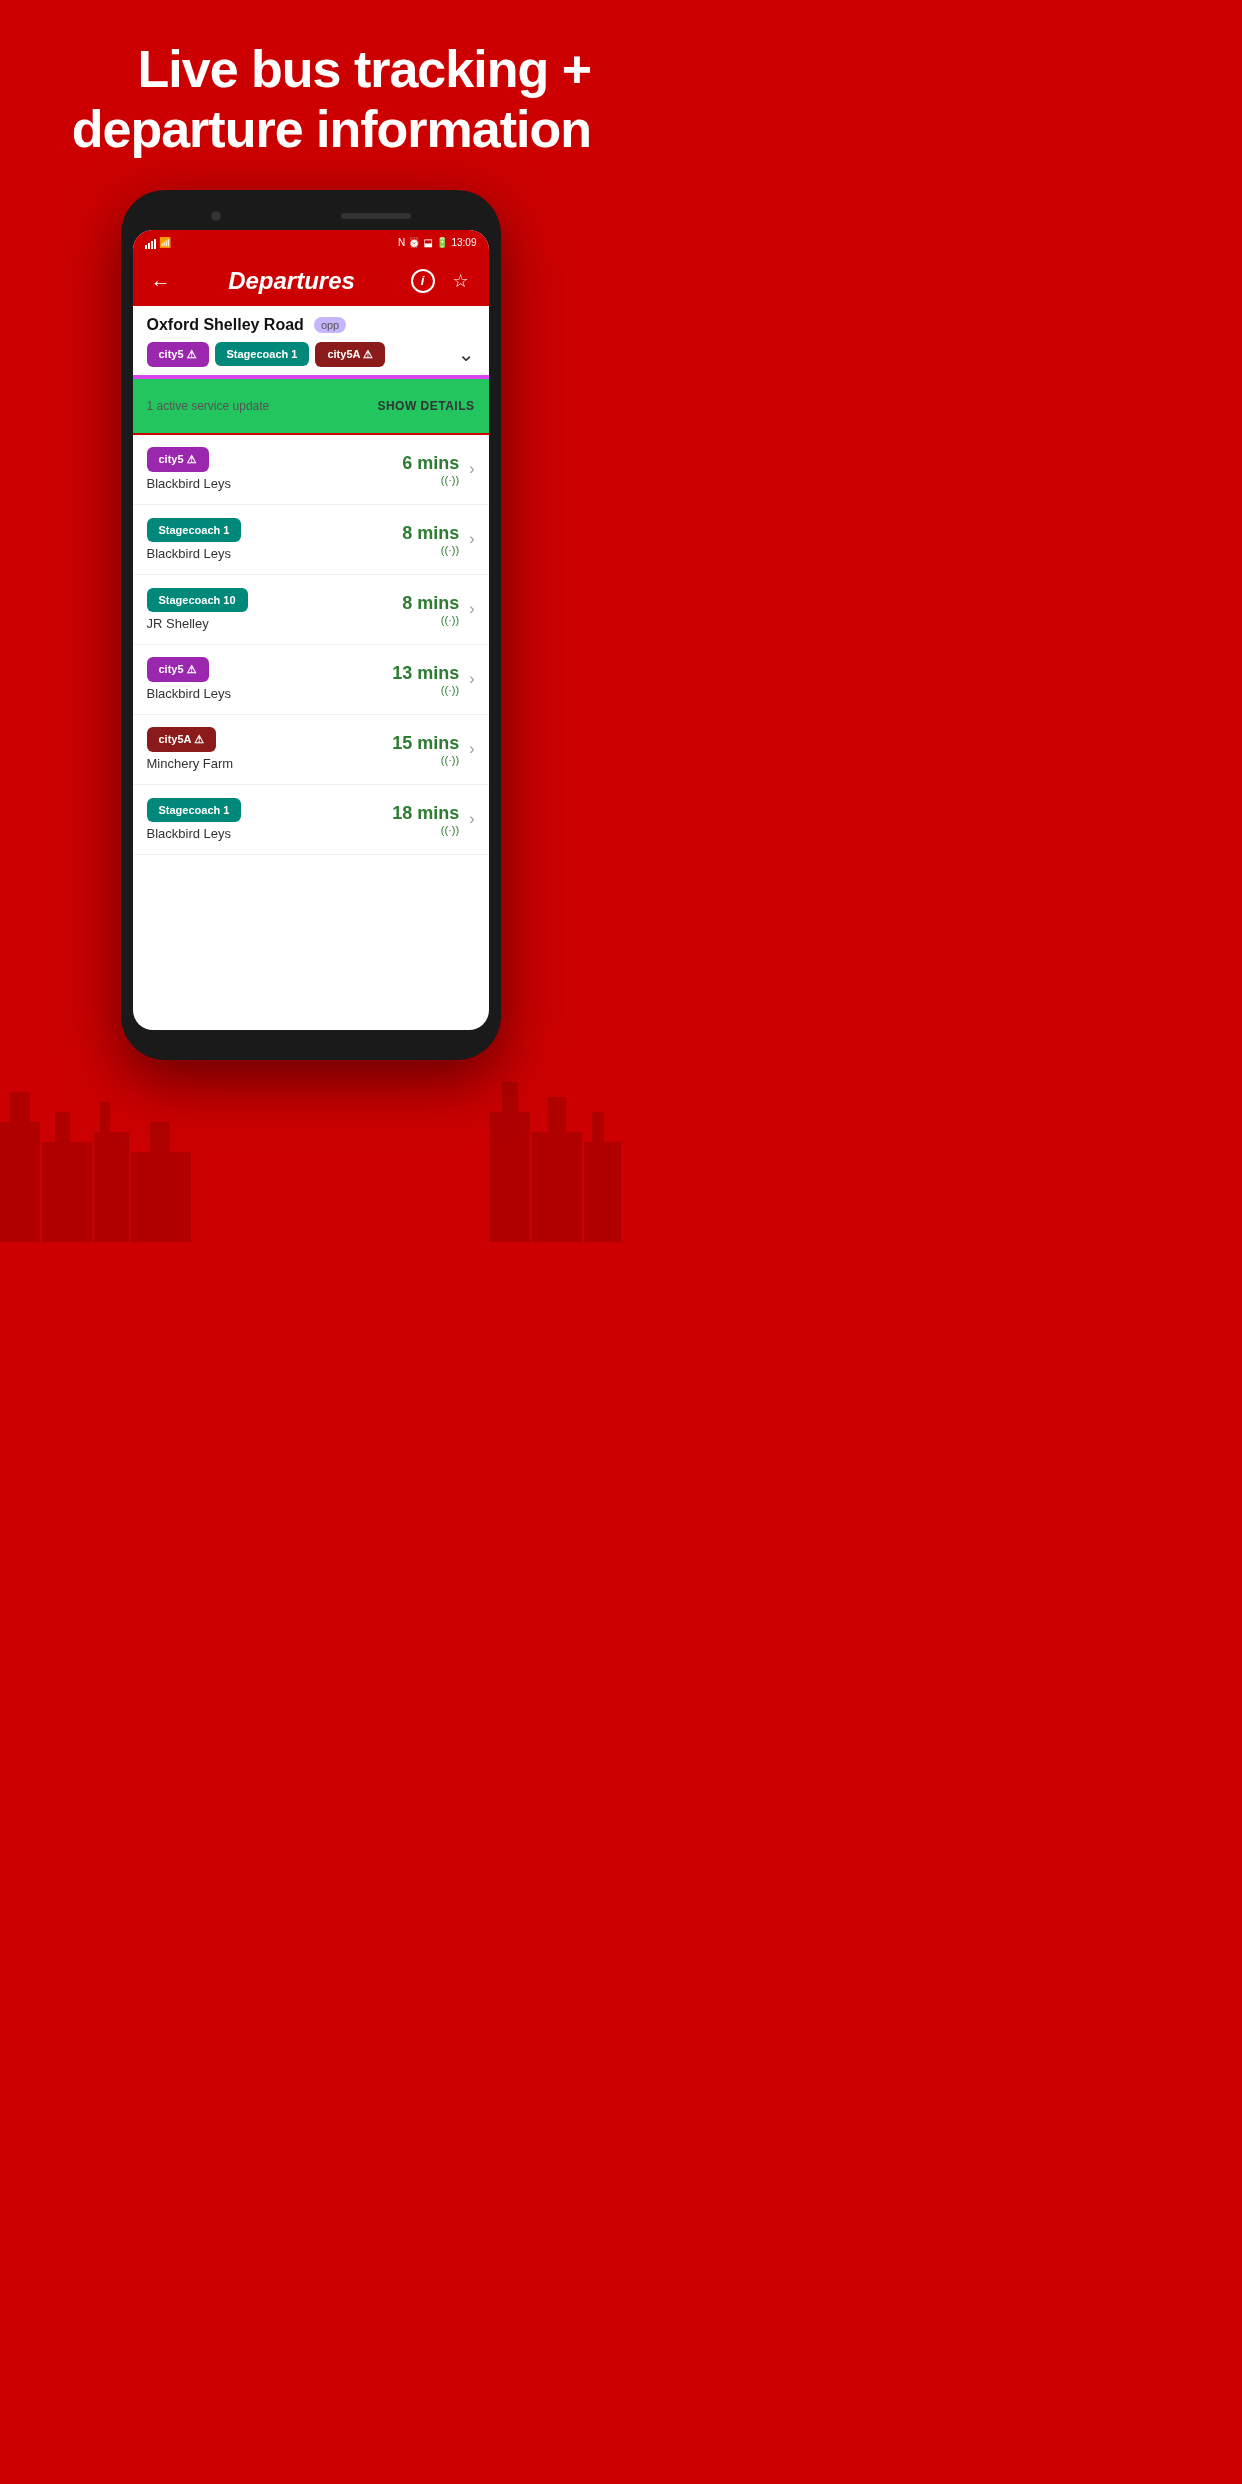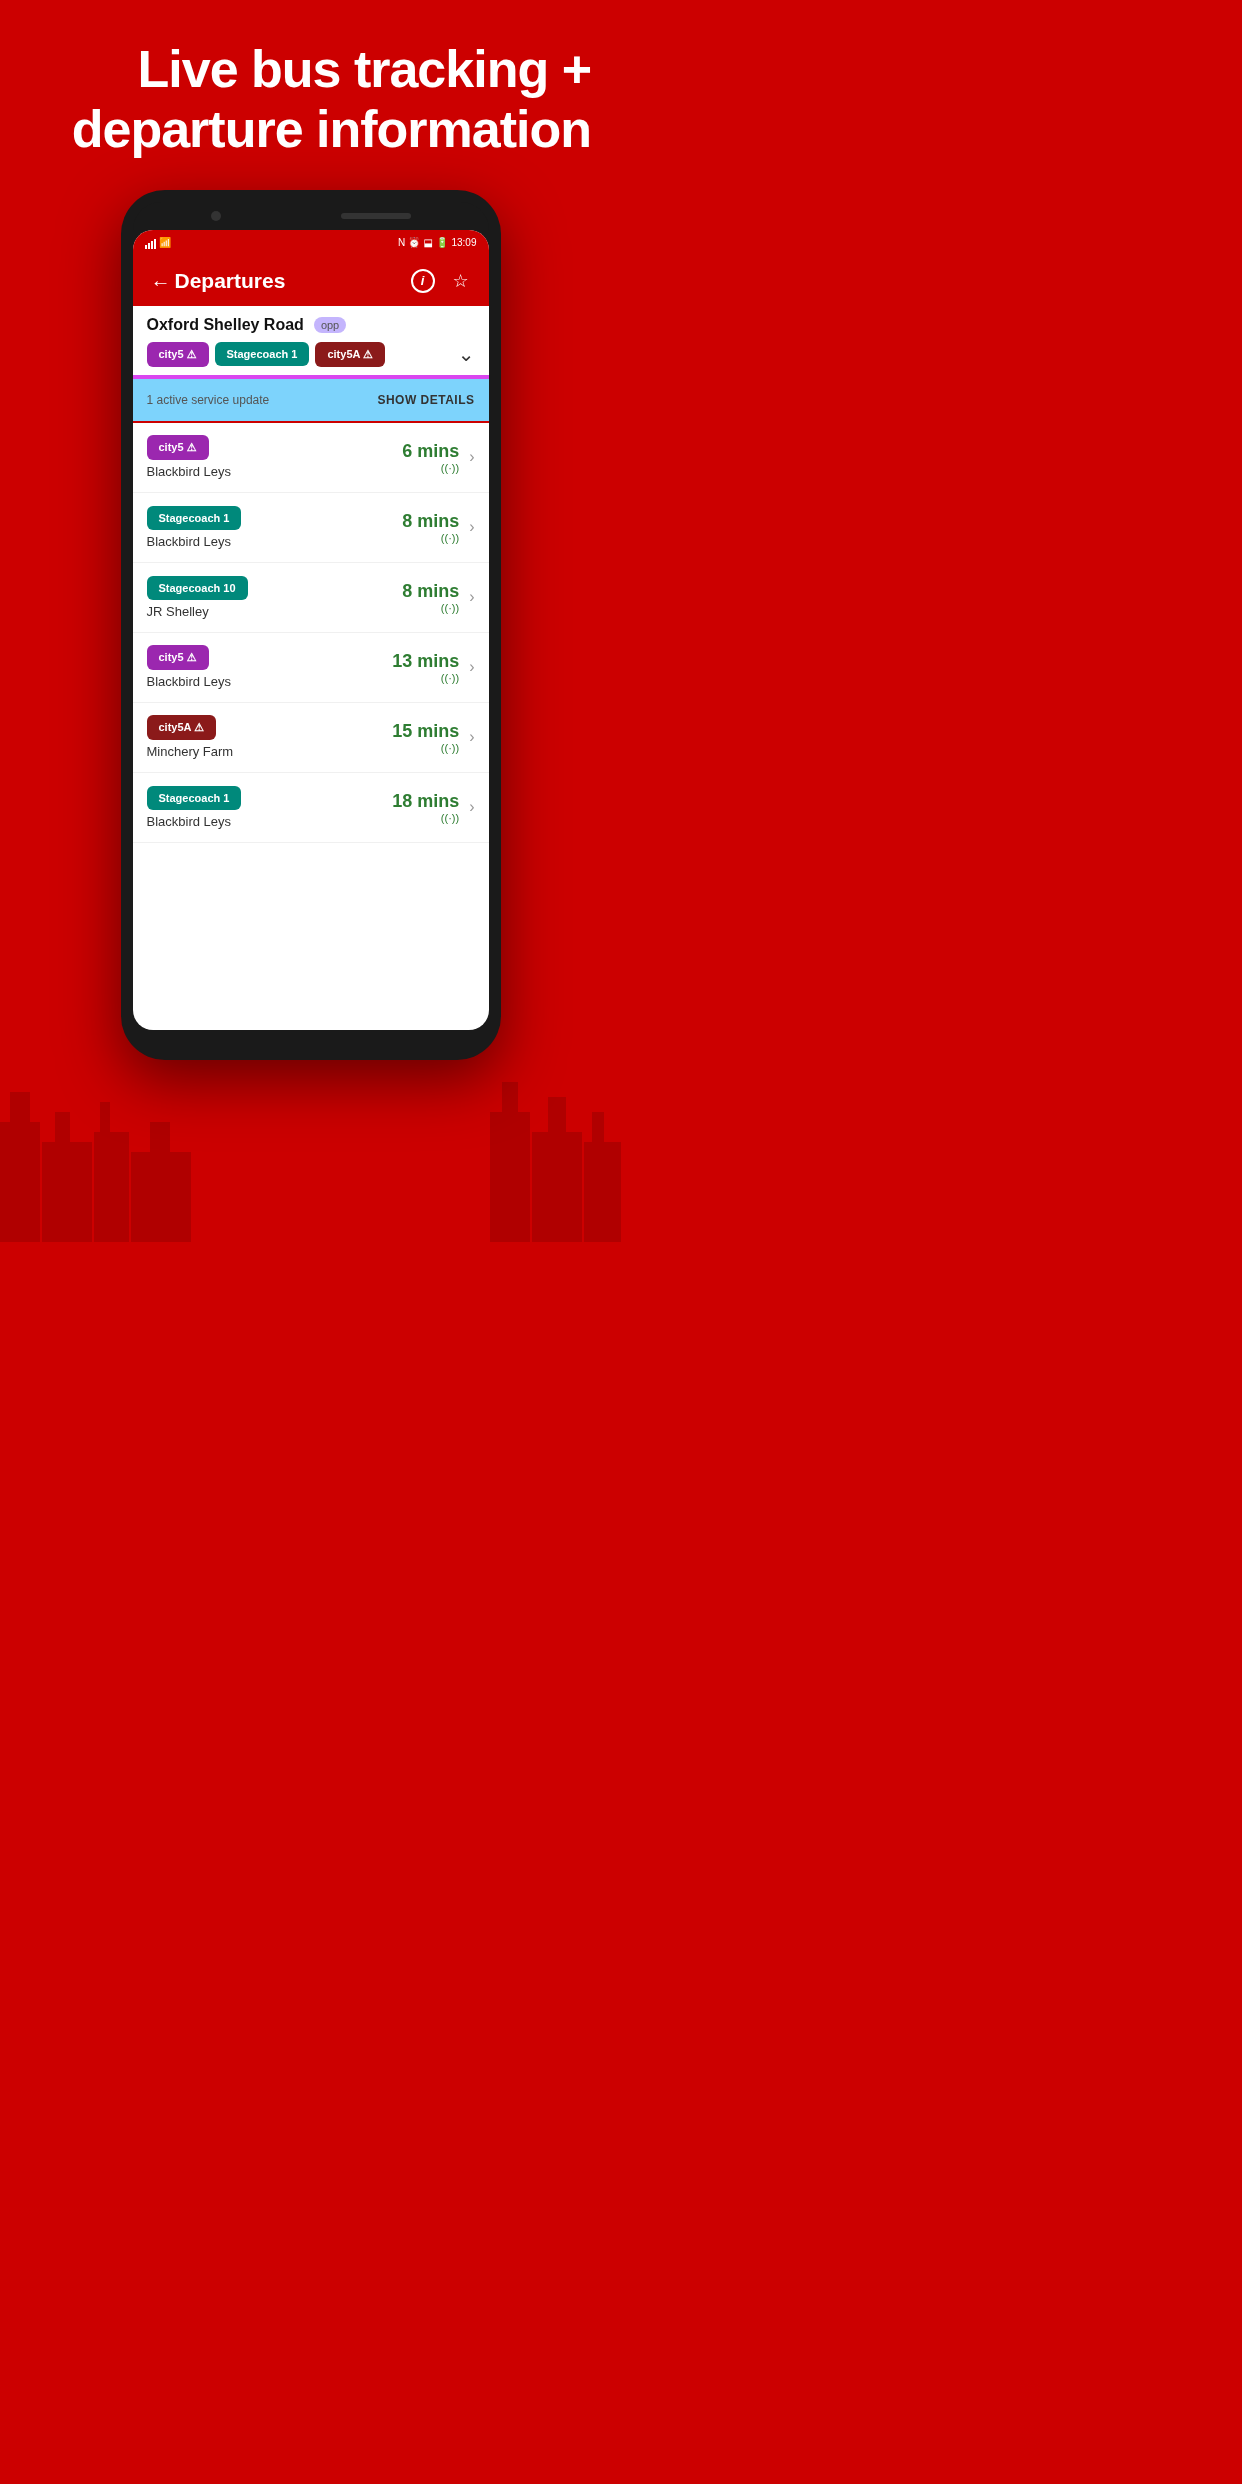--- a/index.html
+++ b/index.html
@@ -117,24 +117,25 @@
       background: #cc0000;
       height: 50px;
       display: flex;
       align-items: center;
       padding: 0 14px;
       color: white;
     }
 
     .app-bar-title {
       flex: 1;
-      text-align: left;
-      font-size: 21px;
-      font-weight: bold;
-      color: white;
+      text-align: center;
+      font-size: 24px;
+      font-weight: bold;
+      color: white;
+      font-style: italic;
     }
 
     .app-bar-icon {
       width: 28px;
       height: 28px;
       display: flex;
       align-items: center;
       justify-content: center;
     }
 
@@ -194,22 +195,22 @@
     .chip-dark-red { background: #8b1a1a; }
 
     .chips-more {
       margin-left: auto;
       font-size: 20px;
       color: #333;
     }
 
     
     .service-update {
-      background: #7dd3fc;
-      padding: 14px 14px;
+      background: #22c55e;
+      padding: 20px 14px;
       display: flex;
       align-items: center;
       justify-content: space-between;
       border-bottom: 2px solid #cc0000;
     }
 
     .service-update-text {
       font-size: 12px;
       color: #555;
     }

